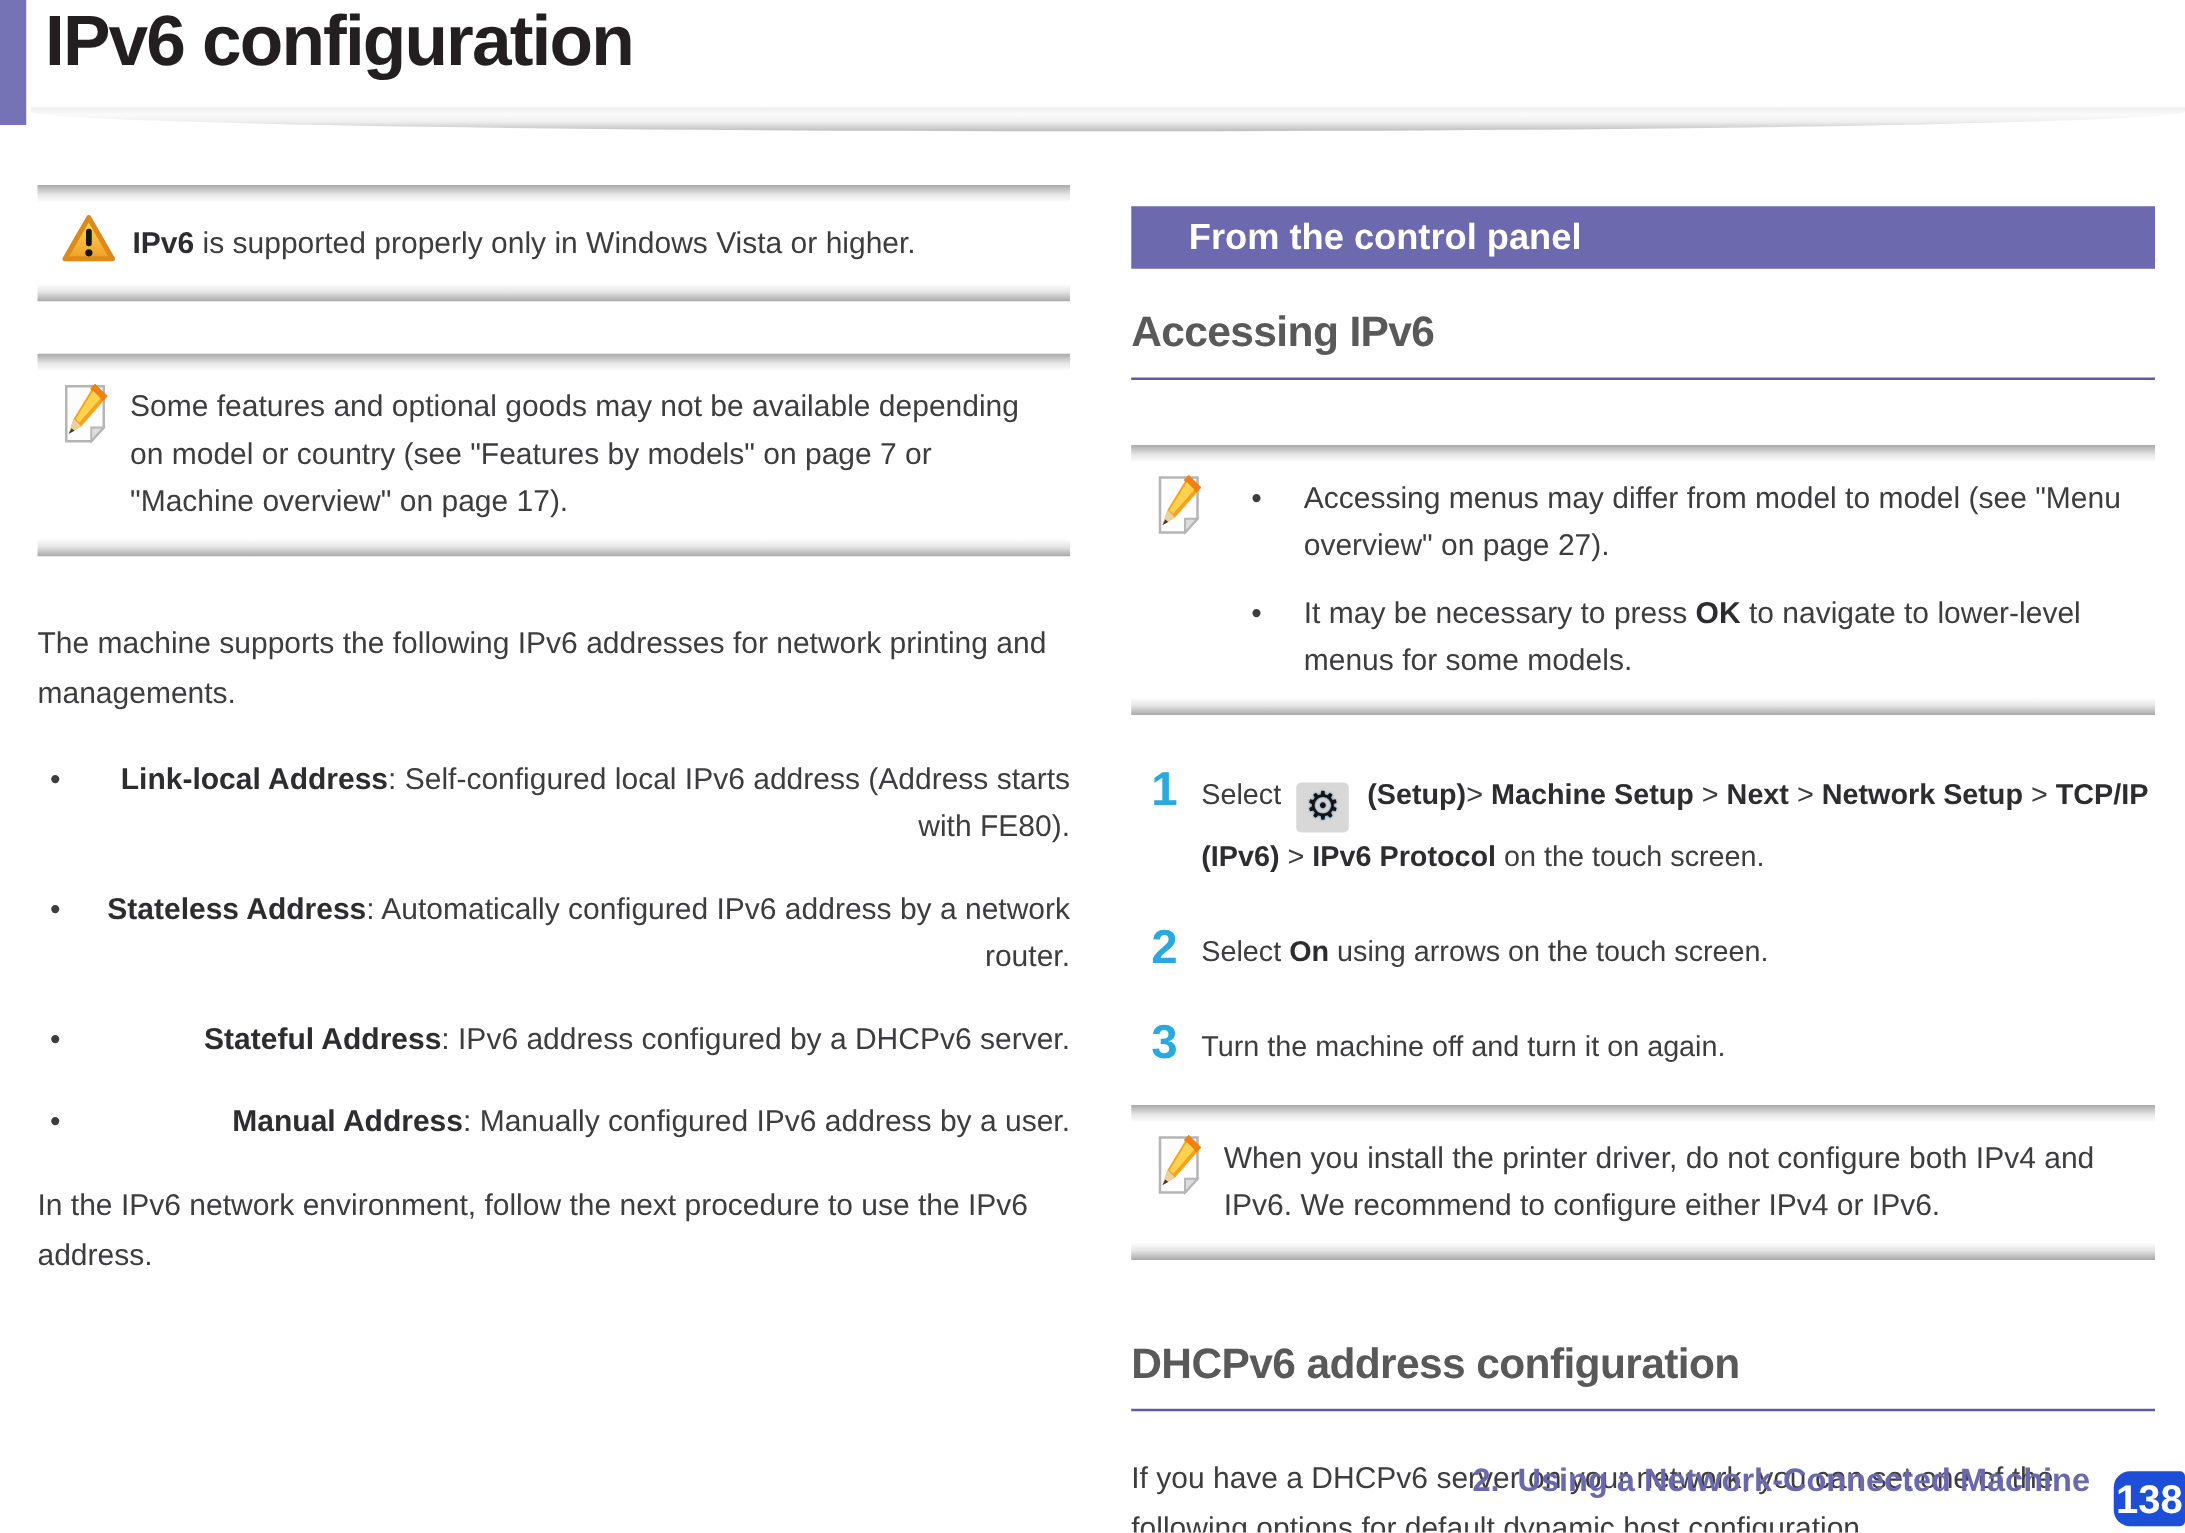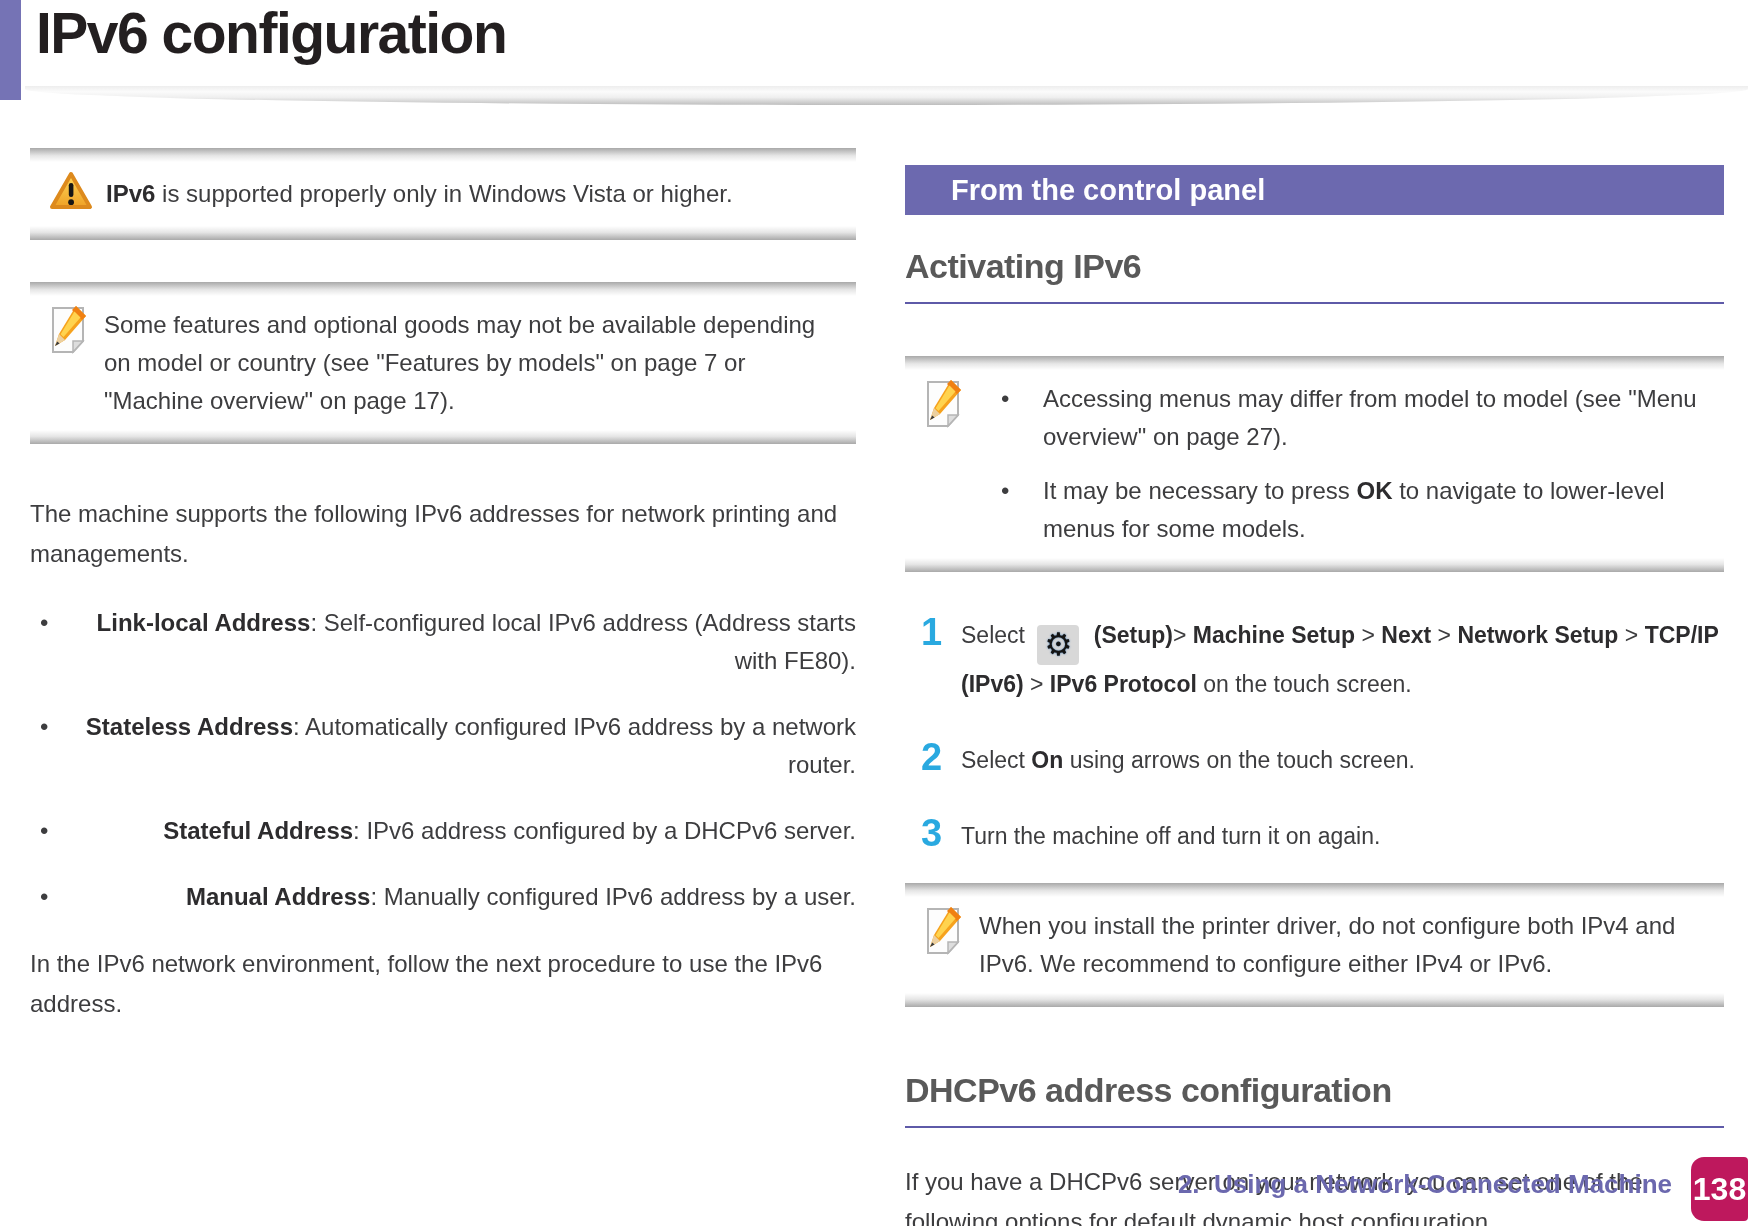--- a/index.html
+++ b/index.html
@@ -79,22 +79,22 @@
     font-family:"DejaVu Sans", sans-serif; font-size:31px; line-height:1;
     color:#141414; text-shadow:0 0 2px #4a7fb5;
   }
 
   
   .footer-chapter {
     position:absolute; right:76px; bottom:26px; font-size:26px; font-weight:bold;
     color:#6b68ae; white-space:pre;
   }
   .page-badge {
-    position:absolute; right:0; bottom:5px; width:57px; height:64px;
-    background:#be185d; border-radius:13px 4px 4px 13px; color:#ffffff;
+    position:absolute; right:0; bottom:5px; width:57px; height:44px;
+    background:#1d4ed8; border-radius:13px 4px 4px 13px; color:#ffffff;
     font-size:32px; font-weight:bold; display:flex; align-items:center; justify-content:center;text-align:center;
   }
 </style>
 </head>
 <body>
 
 <div class="accent-bar"></div>
 <h1 class="page-title">IPv6 configuration</h1>
 <div class="title-rule"></div>
 
@@ -141,21 +141,21 @@
     <li><span class="b">Manual Address</span><span>: Manually configured IPv6 address by a user.</span></li>
   </ul>
 
   <p class="body-par">In the IPv6 network environment, follow the next procedure to use the IPv6 address.</p>
 </div>
 
 <div class="col-right">
 
   <div class="banner">From the control panel</div>
 
-  <h2 class="section first">Activating IPv6</h2>
+  <h2 class="section first">Accessing IPv6</h2>
 
   <div class="callout note-menus">
     <span class="cicon">
       <svg width="44" height="52" viewBox="0 0 44 52">
         <path d="M5 4 H35 V37 L25 48 H5 Z" fill="#fdfdfd" stroke="#b5b5b5" stroke-width="2"></path>
         <path d="M35 37 L25 48 L25 37 Z" fill="#dddddd" stroke="#b5b5b5" stroke-width="1.5"></path>
         <path d="M28 2 L38 12 L17 36 L7 42 L11 30 Z" fill="#f6a21d"></path>
         <path d="M28 2 L38 12 L34 16 L24 6 Z" fill="#f08012"></path>
         <path d="M11 30 L17 36 L7 42 Z" fill="#ecd0a0"></path>
         <path d="M9.2 37.5 L7 42 L11.6 39.6 Z" fill="#3a3a3a"></path>

